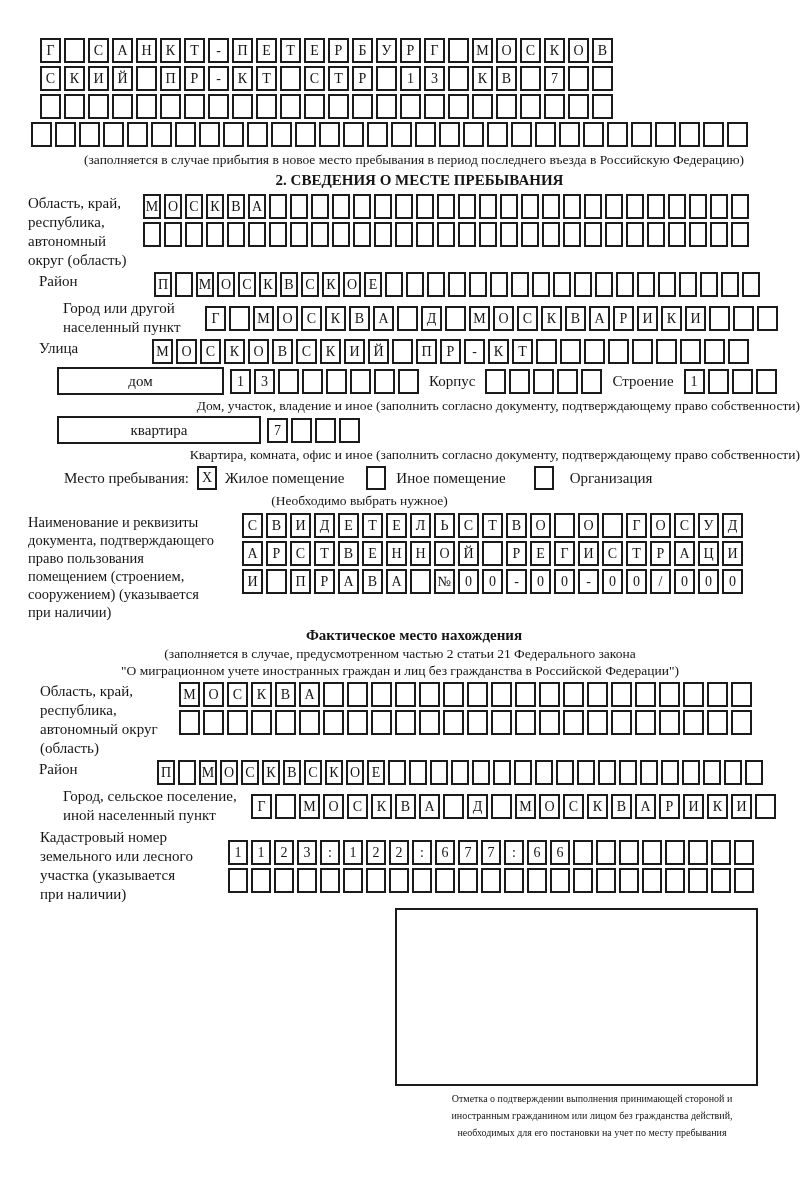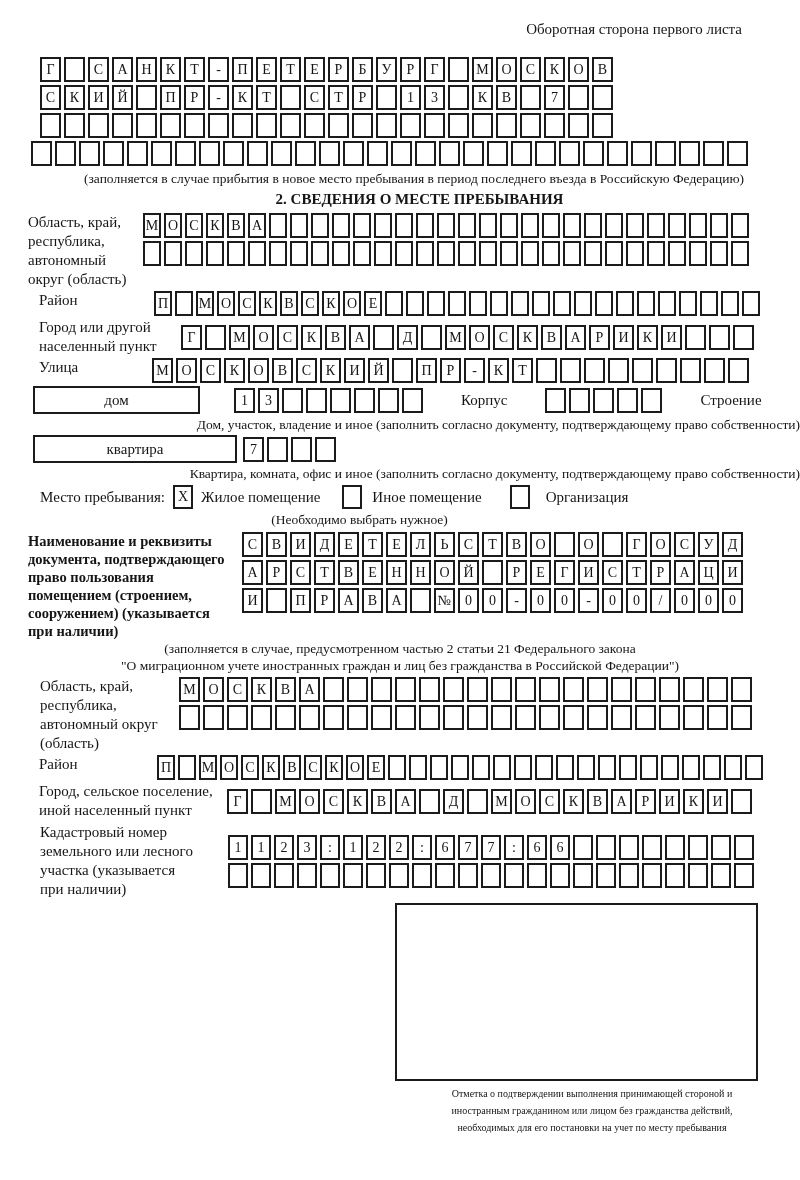--- a/index.html
+++ b/index.html
@@ -3,25 +3,25 @@
 <meta charset="utf-8">
 <style>
   * { box-sizing: border-box; }
   html,body { margin:0; padding:0; background:#ffffff; }
   body { width:800px; font-family:"Liberation Serif","DejaVu Serif",serif; color:#151515; }
   .page { position:relative; width:800px; height:1180px; overflow:hidden; padding-top:20px; background:#fff; }
 
   .hdr-note { text-align:right; padding-right:58px; font-size:15px; line-height:19px; }
 
   .frow { display:flex; align-items:flex-start; padding-left:40px; }
-  .frow.vcenter { align-items:center; }
+  .frow.vcenter { align-items:center;margin-left:24px; }
 
   .lbl { font-size:15px; line-height:19px; white-space:pre-line; flex-shrink:0; }
   .w142 { width:142px; } .w115 { width:115px; } .w113 { width:113px; }
-  .w214 { width:214px;font-weight:bold; } .w139 { width:139px; } .w118 { width:118px; } .w188 { width:188px; }
+  .w214 { width:214px; } .w139 { width:139px; } .w118 { width:118px; } .w188 { width:188px; }
 
   .cellcol { display:flex; flex-direction:column; gap:3px; }
   .cells { display:flex; gap:3px; flex-wrap:nowrap; }
   .cell { width:21px; height:25px; border:2px solid #1b1b1b; text-align:center;
           font-size:14px; line-height:21px; background:#fff; flex-shrink:0; }
   .cells.sm .cell { width:18px; }
   .cells.k  .cell { width:20px; }
 
   .cap { font-size:13.5px; line-height:17px;text-align:right; }
   .cap.center { text-align:center; }
@@ -35,31 +35,30 @@
 
   .cbox { width:20px; height:24px; border:2px solid #1b1b1b; display:inline-flex;
           align-items:center; justify-content:center; font-size:14px; flex-shrink:0; }
   .opt-lbl { font-size:15px; white-space:nowrap; }
 
   .stamp-box { width:363px; height:178px; border:2px solid #1b1b1b; margin-left:395px; }
   .stamp-cap { width:356px; margin-left:400px; text-align:center; font-size:10px; line-height:17px; }
 
   .mt2{margin-top:2px;padding-left:39px;} .mt3{margin-top:3px;} .mt4{margin-top:4px;padding-left:28px;}
   .mt18{margin-top:18px;}
-  .pl31{padding-left:31px;} .pl33{padding-left:33px;gap:28px;}
+  .pl31{padding-left:31px;} .pl33{padding-left:33px;}
   .kad-col{margin-top:12px;}
   .gap8{margin-left:8px;} .gap10{margin-left:10px;} .gap16{margin-left:16px;}
   .gap22{margin-left:22px;} .gap28{margin-left:28px;}
 </style>
 </head>
 <body>
 
 <div class="page">
 
-  <div class="hdr-note">Оборотная сторона первого листа</div>
 
   <div class="frow mt18">
     <div class="cellcol">
       <div class="cells">
           <span class="cell">Г</span>
           <span class="cell"></span>
           <span class="cell">С</span>
           <span class="cell">А</span>
           <span class="cell">Н</span>
           <span class="cell">К</span>
@@ -467,20 +466,21 @@
           <span class="cell">0</span>
           <span class="cell">0</span>
           <span class="cell">/</span>
           <span class="cell">0</span>
           <span class="cell">0</span>
           <span class="cell">0</span>
         </div>
     </div>
   </div>
 
+  <div class="sect-title mt4">Фактическое место нахождения</div>
   <div class="cap center">(заполняется в случае, предусмотренном частью 2 статьи 21 Федерального закона</div>
   <div class="cap center">"О миграционном учете иностранных граждан и лиц без гражданства в Российской Федерации")</div>
 
   <div class="frow mt3">
     <div class="lbl w139">Область, край,
 республика,
 автономный округ
 (область)</div>
     <div class="cellcol">
       <div class="cells">

